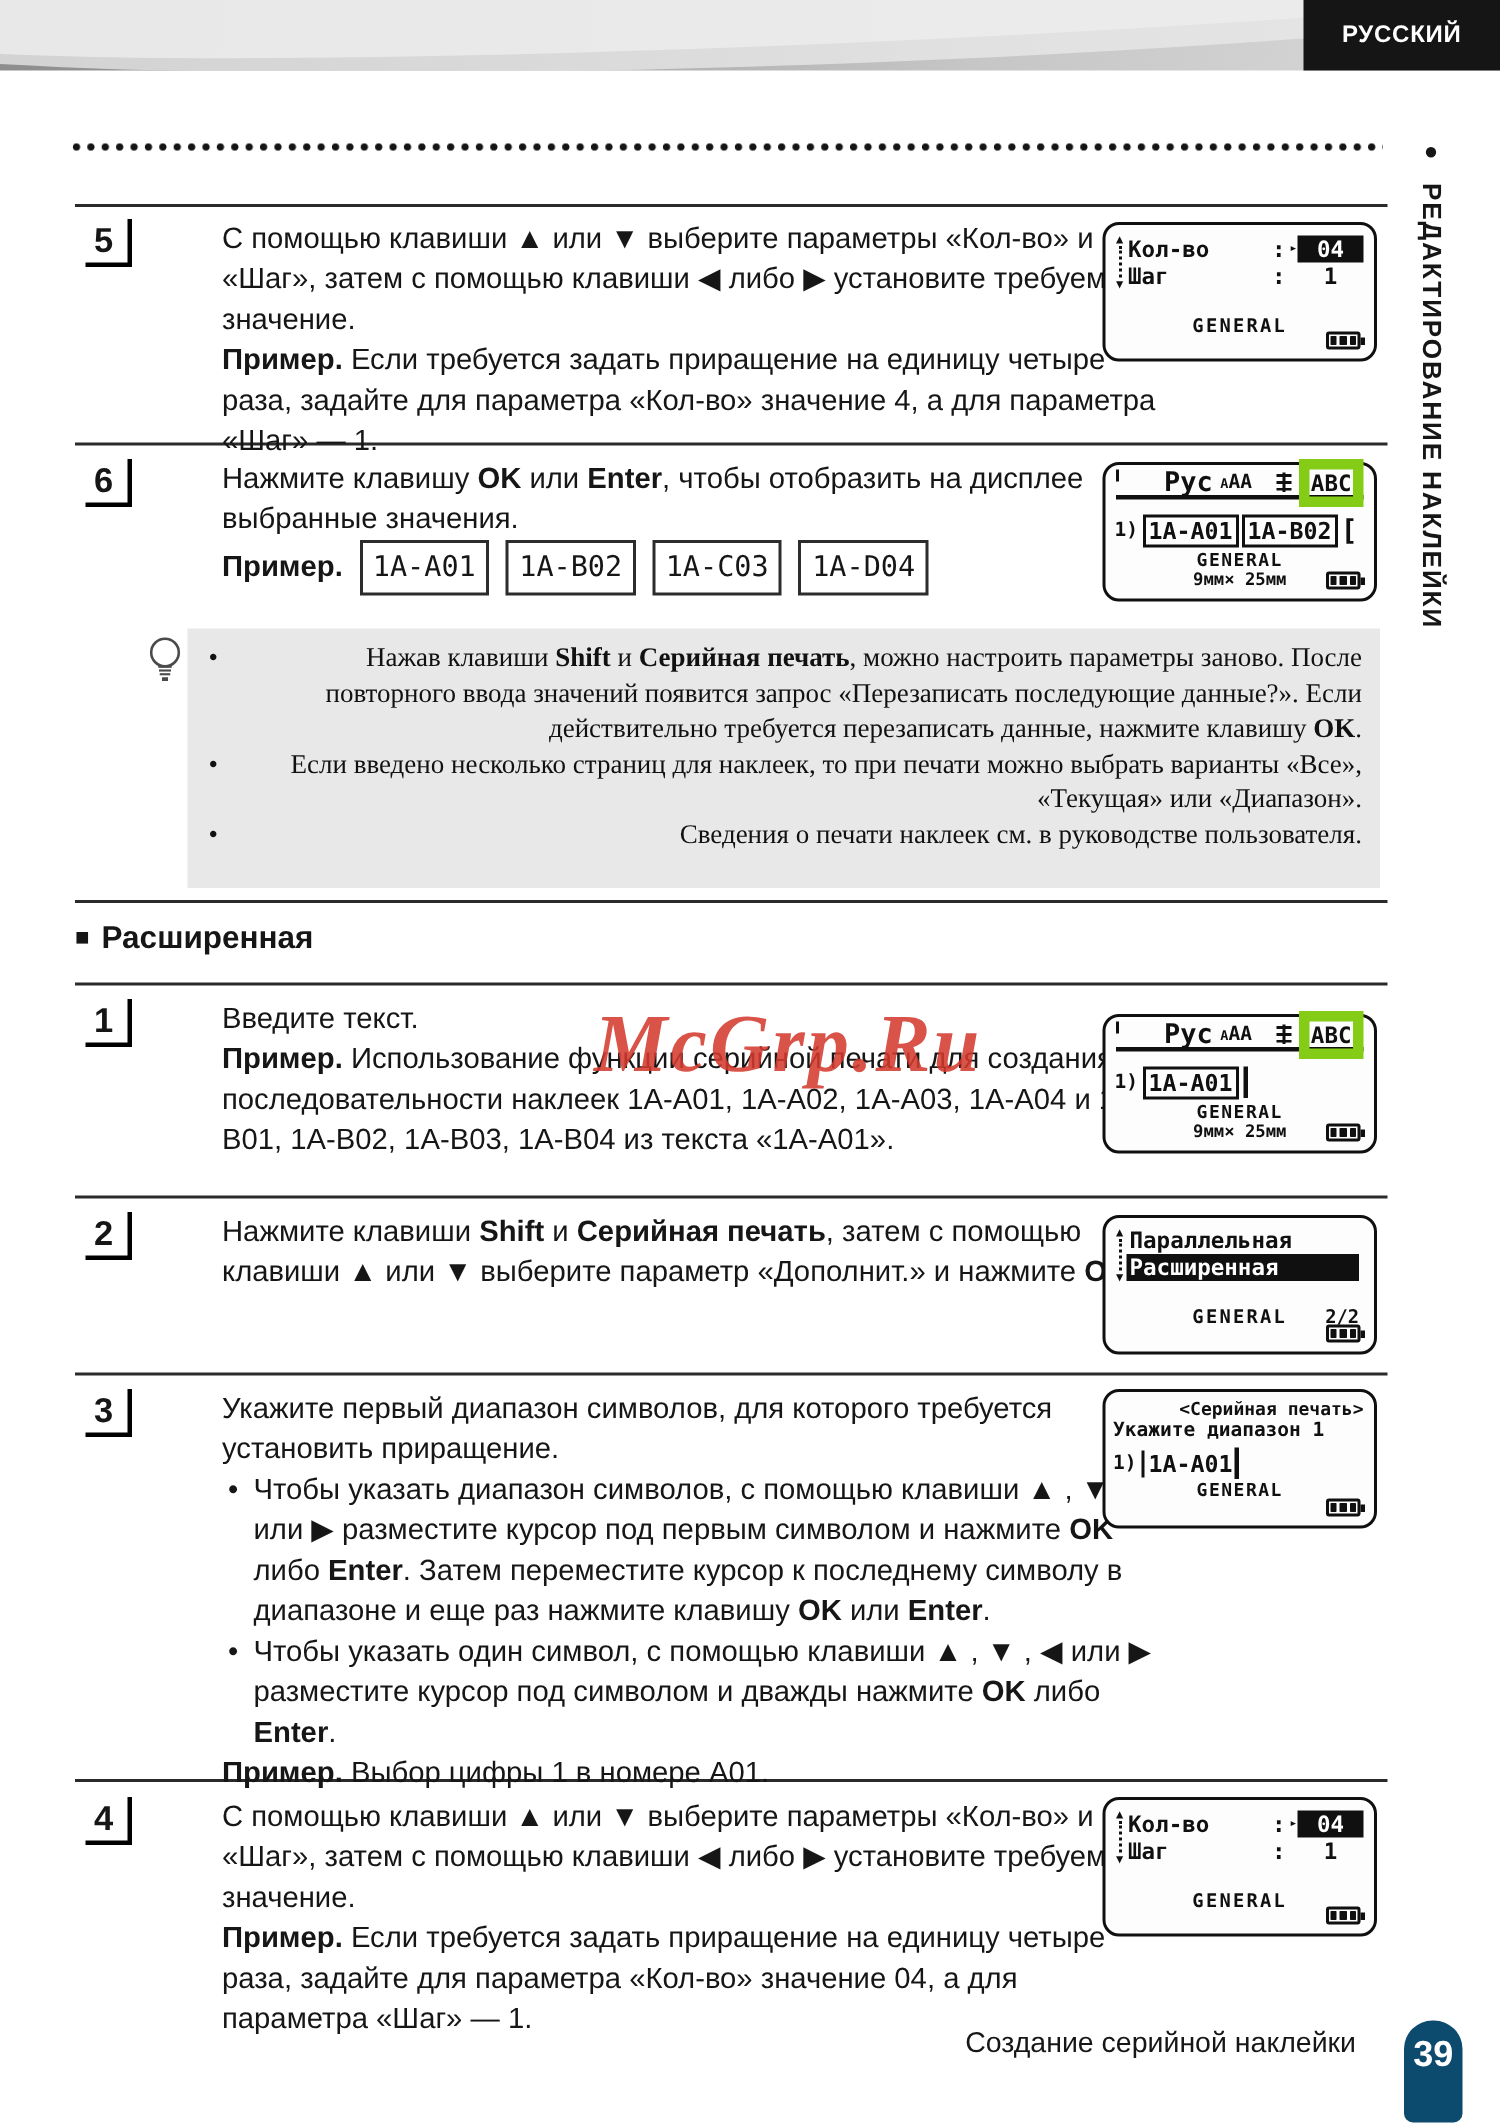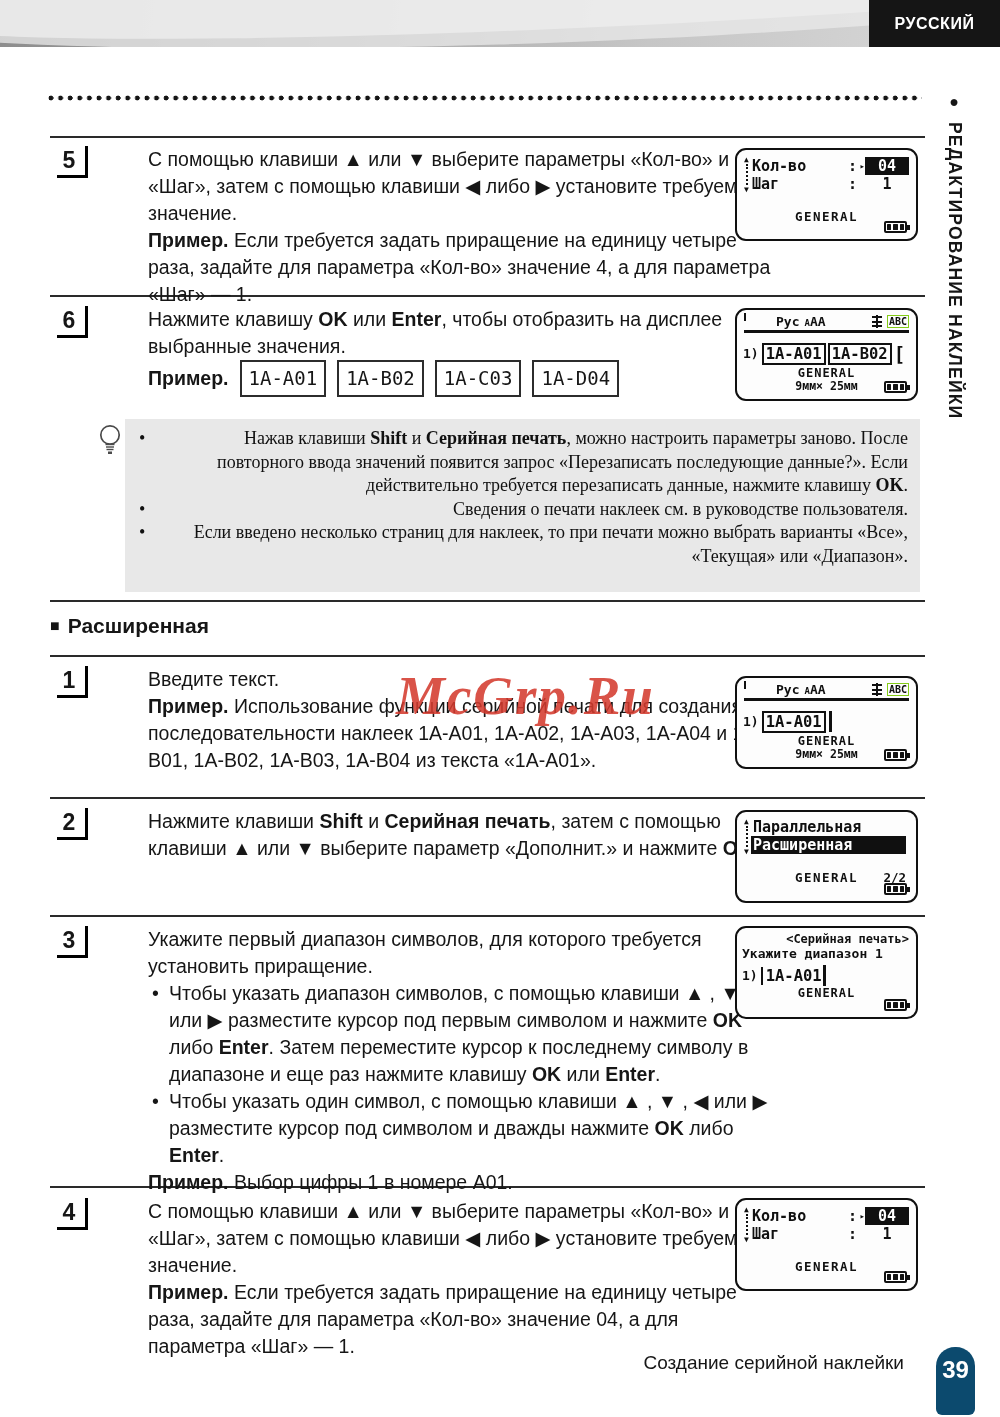--- a/index.html
+++ b/index.html
@@ -71,30 +71,30 @@
   .linv{background:#101010;color:#fff;width:44px;text-align:center;}
   .lplain{width:44px;text-align:center;}
   .lstatus{position:absolute;left:0;right:0;text-align:center;font-size:12.5px;letter-spacing:1.5px;}
   .batt{position:absolute;right:9px;bottom:6px;width:23px;height:12px;border:2px solid #101010;
         border-radius:2px;display:flex;gap:2px;padding:1px;box-sizing:border-box;}
   .batt i{flex:1;background:#101010;border-radius:.5px;}
   .batt::after{content:"";position:absolute;right:-5px;top:2px;width:3px;height:5px;background:#101010;}
   .lhead{position:absolute;left:7px;right:7px;top:3px;height:17px;border-bottom:3px solid #101010;
          display:flex;align-items:center;}
   .lhook{width:2px;height:8px;background:#101010;align-self:flex-start;}
-  .llang{margin-left:30px;font-size:13px;}
+  .llang{margin-left:30px;font-size:18px;}
   .lfont{margin-left:5px;display:flex;align-items:baseline;}
   .lfA1{font-size:9px;}
   .lfA2{font-size:13px;}
   .lsp{flex:1;}
   .lalign{position:relative;width:10px;height:13px;margin-right:5px;}
   .lalign::before{content:"";position:absolute;left:4px;top:0;width:2px;height:13px;background:#101010;}
   .lalign::after{content:"";position:absolute;left:0;top:1px;width:10px;height:11px;
         background:repeating-linear-gradient(to bottom,#101010 0 2px,transparent 2px 4.6px);}
-  .labc{border:1px solid #84cc16;font-size:10px;padding:0 1px;}
+  .labc{border:7px solid #84cc16;font-size:15px;padding:0 1px;}
   .lline{position:absolute;left:6px;top:31px;height:25px;display:flex;align-items:center;}
   .lpref{font-size:13px;margin-right:3px;}
   .lbox{border:2px solid #101010;font-size:15.5px;padding:0 2px;margin-right:2px;}
   .lbr{font-size:19px;}
   .lcur{width:3px;height:21px;background:#101010;margin-left:1px;}
   .lstatus2{position:absolute;left:0;right:0;top:56px;text-align:center;font-size:12px;letter-spacing:1px;}
   .lsize{position:absolute;left:0;right:0;top:69px;text-align:center;font-size:11.5px;}
   .lopt1{position:absolute;left:16px;top:6px;font-size:15px;}
   .lopt2{position:absolute;left:14px;right:10px;top:24px;background:#101010;color:#fff;font-size:15px;padding:0 2px;}
   .lpage{position:absolute;right:10px;top:58px;font-size:12.5px;}
@@ -211,22 +211,22 @@
   <svg class="bulb" width="28" height="36" viewBox="0 0 28 36">
     <circle cx="14" cy="11" r="9.2" fill="#fff" stroke="#4a4a4a" stroke-width="1.7"></circle>
     <line x1="9.5" y1="20.5" x2="18.5" y2="20.5" stroke="#4a4a4a" stroke-width="1.4"></line>
     <line x1="10" y1="23" x2="18" y2="23" stroke="#4a4a4a" stroke-width="1.4"></line>
     <line x1="10.5" y1="25.5" x2="17.5" y2="25.5" stroke="#4a4a4a" stroke-width="1.4"></line>
     <rect x="12" y="27.5" width="4" height="2.5" fill="#4a4a4a"></rect>
   </svg>
   <div class="tip">
     <ul>
       <li><span>Нажав клавиши </span><b>Shift</b><span> и </span><b>Серийная печать</b><span>, можно настроить параметры заново. После повторного ввода значений появится запрос «Перезаписать последующие данные?». Если действительно требуется перезаписать данные, нажмите клавишу </span><b>OK</b><span>.</span></li>
+      <li><span>Если введено несколько страниц для наклеек, то при печати можно выбрать варианты «Все», «Текущая» или «Диапазон».</span></li>
       <li><span>Сведения о печати наклеек см. в руководстве пользователя.</span></li>
-      <li><span>Если введено несколько страниц для наклеек, то при печати можно выбрать варианты «Все», «Текущая» или «Диапазон».</span></li>
     </ul>
   </div>
 
   <div class="heading">
     <span class="sq">■</span>
     <span>Расширенная</span>
   </div>
 
   <div class="wm" style="color: rgb(212, 58, 46);">McGrp.Ru</div>
 

